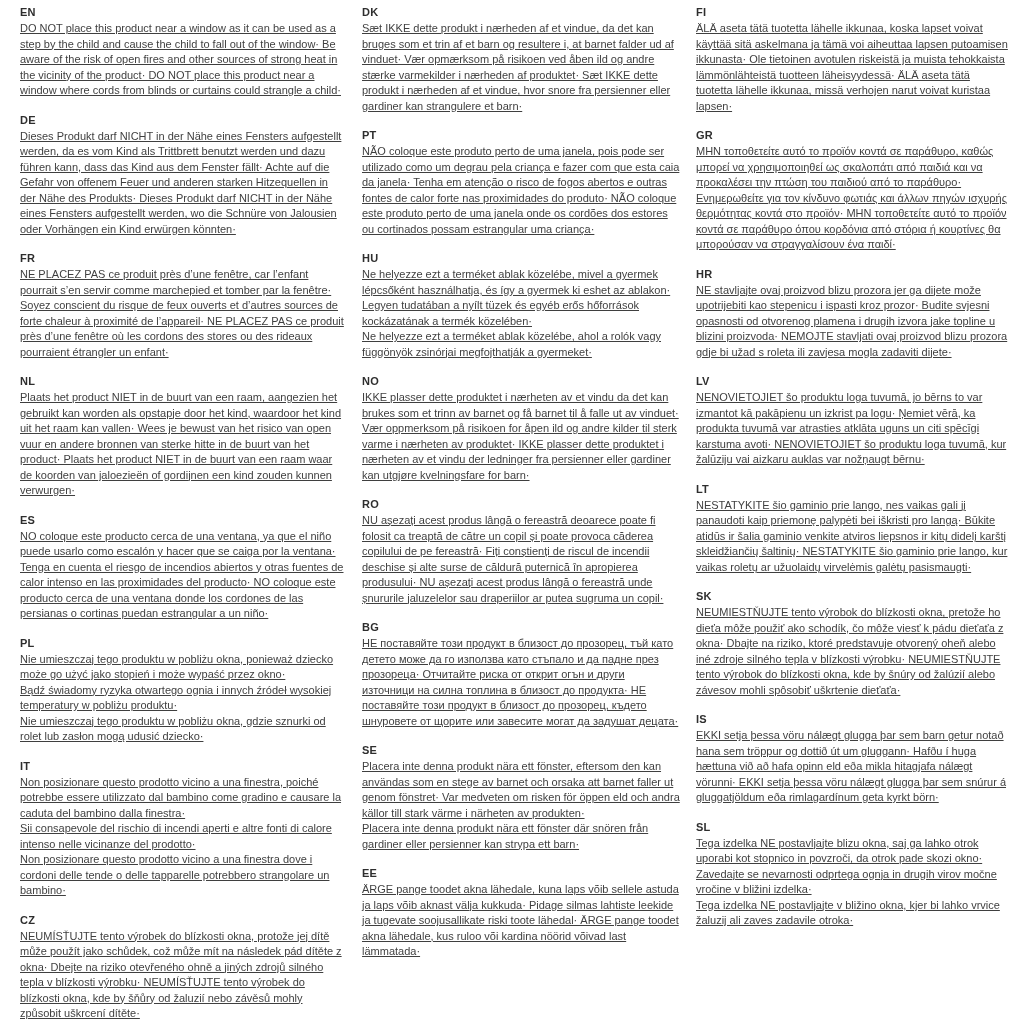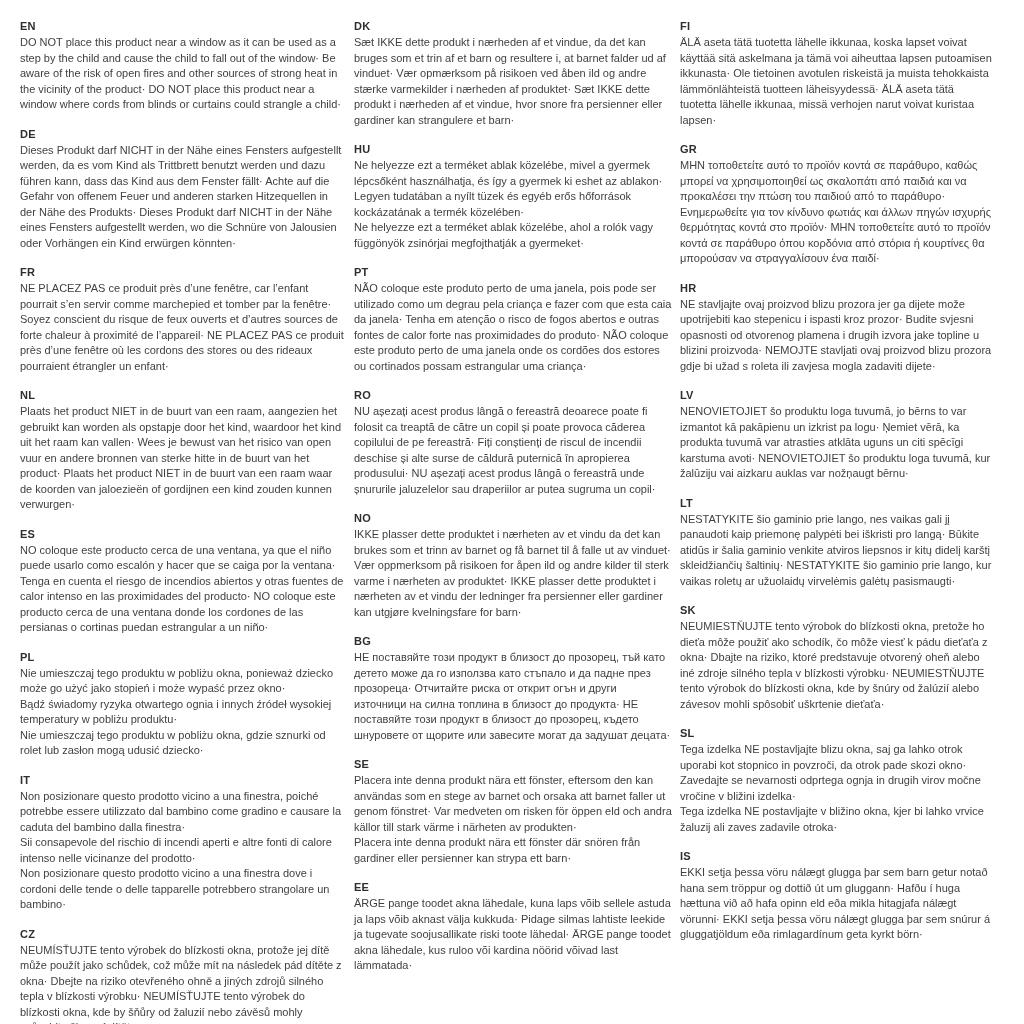--- a/index.html
+++ b/index.html
@@ -12,24 +12,24 @@
   }
   body {
     font-family: "Liberation Sans", sans-serif;
     color: #3f3f3f;
     -webkit-font-smoothing: antialiased;
   }
   .page {
     box-sizing: border-box;
     width: 1024px;
     height: 868px;
-    padding: 20px 14px 20px 20px;
+    padding: 6px 14px 20px 20px;
     display: grid;
     grid-template-columns: 326px 318px 312px;
-    column-gap: 8px;
+    column-gap: 16px;
     align-items: start;
   }
   .col {
     display: block;
   }
   .lang-section {
     margin: 0 0 15px 0;
   }
   .code {
     font-size: 11px;
@@ -37,20 +37,21 @@
     color: #2e2e2e;
     margin: 0 0 3px 0;
     letter-spacing: 0.2px;
   }
   .text {
     font-size: 11px;
     line-height: 15.5px;
     margin: 0;
     white-space: pre-line;
     text-align: left;
+    text-decoration: underline;
   }
 </style>
 </head>
 <body>
 
 <div class="page">
 
   <div class="col">
     <section class="lang-section">
       <h2 class="code">EN</h2>
@@ -89,36 +90,36 @@
       <p class="text">NEUMÍSŤUJTE tento výrobek do blízkosti okna, protože jej dítě může použít jako schůdek, což může mít na následek pád dítěte z okna· Dbejte na riziko otevřeného ohně a jiných zdrojů silného tepla v blízkosti výrobku· NEUMÍSŤUJTE tento výrobek do blízkosti okna, kde by šňůry od žaluzií nebo závěsů mohly způsobit uškrcení dítěte·</p>
     </section>
   </div>
 
   <div class="col">
     <section class="lang-section">
       <h2 class="code">DK</h2>
       <p class="text">Sæt IKKE dette produkt i nærheden af et vindue, da det kan bruges som et trin af et barn og resultere i, at barnet falder ud af vinduet· Vær opmærksom på risikoen ved åben ild og andre stærke varmekilder i nærheden af produktet· Sæt IKKE dette produkt i nærheden af et vindue, hvor snore fra persienner eller gardiner kan strangulere et barn·</p>
     </section>
     <section class="lang-section">
+      <h2 class="code">PT</h2>
+      <p class="text">NÃO coloque este produto perto de uma janela, pois pode ser utilizado como um degrau pela criança e fazer com que esta caia da janela· Tenha em atenção o risco de fogos abertos e outras fontes de calor forte nas proximidades do produto· NÃO coloque este produto perto de uma janela onde os cordões dos estores ou cortinados possam estrangular uma criança·</p>
+    </section>
+    <section class="lang-section">
       <h2 class="code">HU</h2>
       <p class="text">Ne helyezze ezt a terméket ablak közelébe, mivel a gyermek lépcsőként használhatja, és így a gyermek ki eshet az ablakon·
 Legyen tudatában a nyílt tüzek és egyéb erős hőforrások kockázatának a termék közelében·
 Ne helyezze ezt a terméket ablak közelébe, ahol a rolók vagy függönyök zsinórjai megfojthatják a gyermeket·</p>
     </section>
     <section class="lang-section">
-      <h2 class="code">PT</h2>
-      <p class="text">NÃO coloque este produto perto de uma janela, pois pode ser utilizado como um degrau pela criança e fazer com que esta caia da janela· Tenha em atenção o risco de fogos abertos e outras fontes de calor forte nas proximidades do produto· NÃO coloque este produto perto de uma janela onde os cordões dos estores ou cortinados possam estrangular uma criança·</p>
+      <h2 class="code">NO</h2>
+      <p class="text">IKKE plasser dette produktet i nærheten av et vindu da det kan brukes som et trinn av barnet og få barnet til å falle ut av vinduet· Vær oppmerksom på risikoen for åpen ild og andre kilder til sterk varme i nærheten av produktet· IKKE plasser dette produktet i nærheten av et vindu der ledninger fra persienner eller gardiner kan utgjøre kvelningsfare for barn·</p>
     </section>
     <section class="lang-section">
       <h2 class="code">RO</h2>
       <p class="text">NU așezați acest produs lângă o fereastră deoarece poate fi folosit ca treaptă de către un copil și poate provoca căderea copilului de pe fereastră· Fiți conștienți de riscul de incendii deschise și alte surse de căldură puternică în apropierea produsului· NU așezați acest produs lângă o fereastră unde șnururile jaluzelelor sau draperiilor ar putea sugruma un copil·</p>
-    </section>
-    <section class="lang-section">
-      <h2 class="code">NO</h2>
-      <p class="text">IKKE plasser dette produktet i nærheten av et vindu da det kan brukes som et trinn av barnet og få barnet til å falle ut av vinduet· Vær oppmerksom på risikoen for åpen ild og andre kilder til sterk varme i nærheten av produktet· IKKE plasser dette produktet i nærheten av et vindu der ledninger fra persienner eller gardiner kan utgjøre kvelningsfare for barn·</p>
     </section>
     <section class="lang-section">
       <h2 class="code">BG</h2>
       <p class="text">НЕ поставяйте този продукт в близост до прозорец, тъй като детето може да го използва като стъпало и да падне през прозореца· Отчитайте риска от открит огън и други източници на силна топлина в близост до продукта· НЕ поставяйте този продукт в близост до прозорец, където шнуровете от щорите или завесите могат да задушат децата·</p>
     </section>
     <section class="lang-section">
       <h2 class="code">SE</h2>
       <p class="text">Placera inte denna produkt nära ett fönster, eftersom den kan användas som en stege av barnet och orsaka att barnet faller ut genom fönstret· Var medveten om risken för öppen eld och andra källor till stark värme i närheten av produkten·
 Placera inte denna produkt nära ett fönster där snören från gardiner eller persienner kan strypa ett barn·</p>
     </section>
@@ -147,24 +148,24 @@
     </section>
     <section class="lang-section">
       <h2 class="code">LT</h2>
       <p class="text">NESTATYKITE šio gaminio prie lango, nes vaikas gali jį panaudoti kaip priemonę palypėti bei iškristi pro langą· Būkite atidūs ir šalia gaminio venkite atviros liepsnos ir kitų didelį karštį skleidžiančių šaltinių· NESTATYKITE šio gaminio prie lango, kur vaikas roletų ar užuolaidų virvelėmis galėtų pasismaugti·</p>
     </section>
     <section class="lang-section">
       <h2 class="code">SK</h2>
       <p class="text">NEUMIESTŇUJTE tento výrobok do blízkosti okna, pretože ho dieťa môže použiť ako schodík, čo môže viesť k pádu dieťaťa z okna· Dbajte na riziko, ktoré predstavuje otvorený oheň alebo iné zdroje silného tepla v blízkosti výrobku· NEUMIESTŇUJTE tento výrobok do blízkosti okna, kde by šnúry od žalúzií alebo závesov mohli spôsobiť uškrtenie dieťaťa·</p>
     </section>
     <section class="lang-section">
+      <h2 class="code">IS</h2>
+      <p class="text">EKKI setja þessa vöru nálægt glugga þar sem barn getur notað hana sem tröppur og dottið út um gluggann· Hafðu í huga hættuna við að hafa opinn eld eða mikla hitagjafa nálægt vörunni· EKKI setja þessa vöru nálægt glugga þar sem snúrur á gluggatjöldum eða rimlagardínum geta kyrkt börn·</p>
+    </section>
+    <section class="lang-section">
       <h2 class="code">SL</h2>
       <p class="text">Tega izdelka NE postavljajte blizu okna, saj ga lahko otrok uporabi kot stopnico in povzroči, da otrok pade skozi okno·
 Zavedajte se nevarnosti odprtega ognja in drugih virov močne vročine v bližini izdelka·
 Tega izdelka NE postavljajte v bližino okna, kjer bi lahko vrvice žaluzij ali zaves zadavile otroka·</p>
-    </section>
-    <section class="lang-section">
-      <h2 class="code">IS</h2>
-      <p class="text">EKKI setja þessa vöru nálægt glugga þar sem barn getur notað hana sem tröppur og dottið út um gluggann· Hafðu í huga hættuna við að hafa opinn eld eða mikla hitagjafa nálægt vörunni· EKKI setja þessa vöru nálægt glugga þar sem snúrur á gluggatjöldum eða rimlagardínum geta kyrkt börn·</p>
     </section>
   </div>
 
 </div>
 
 </body></html>

